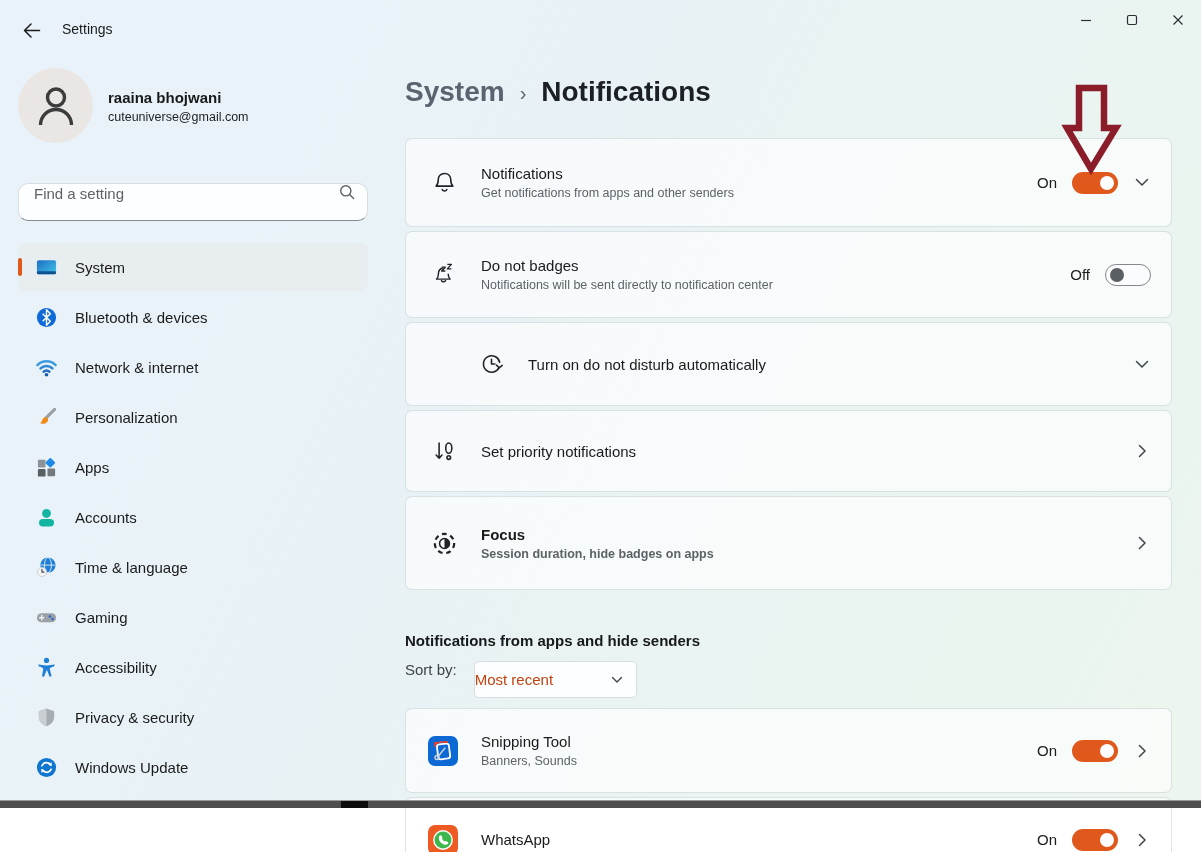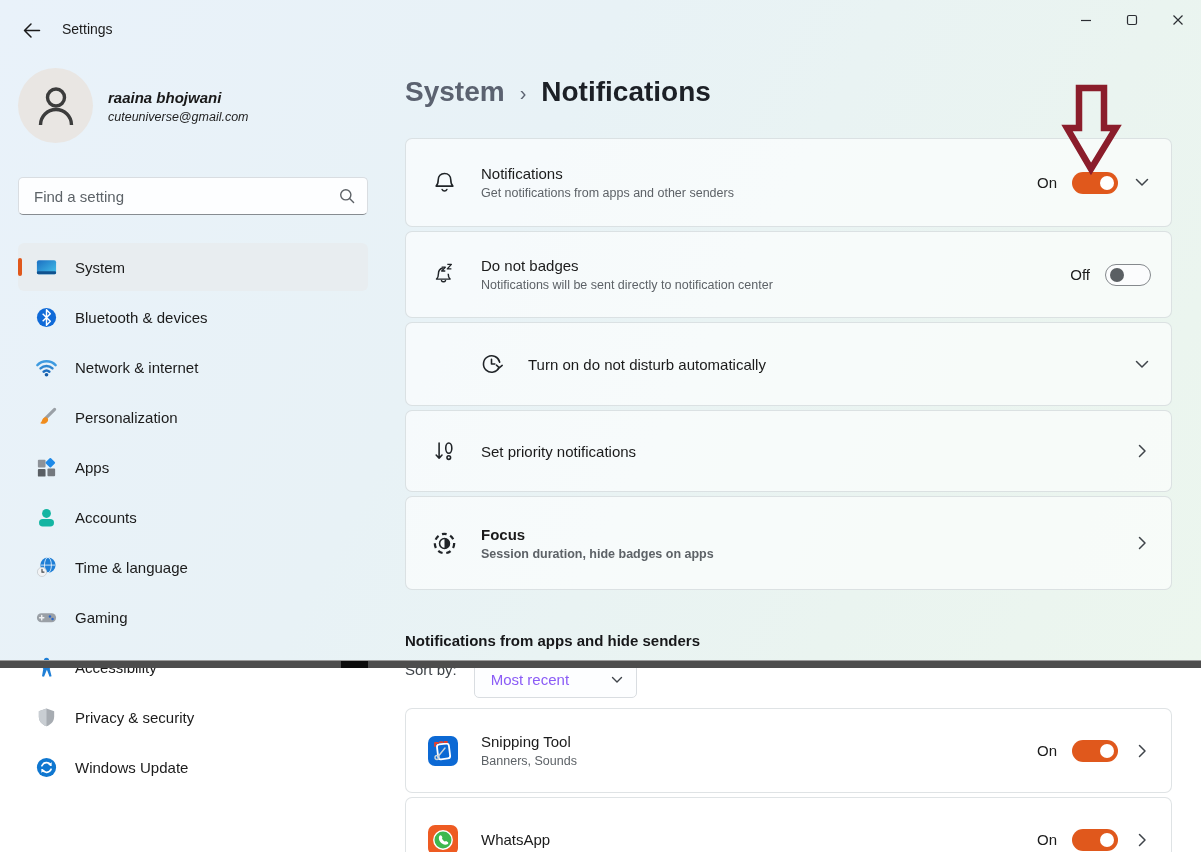--- a/index.html
+++ b/index.html
@@ -1,39 +1,39 @@
 <!DOCTYPE html>
 <html><head>
 <meta charset="utf-8">
 <style>
   html,body{margin:0;padding:0;}
   body{width:1201px;height:852px;overflow:hidden;font-family:"Liberation Sans",sans-serif;
        -webkit-font-smoothing:antialiased;}
-  .window{position:relative;width:1201px;height:668px;
+  .window{position:relative;width:1201px;height:808px;
     background:linear-gradient(118deg,#e9f2fa 0%,#e8f2f6 40%,#eaf4f0 75%,#ecf6ee 100%);}
 
   
   .titlebar{position:absolute;top:0;left:0;right:0;height:46px;}
   .back-btn{position:absolute;left:18px;top:17px;width:26px;height:26px;display:flex;
     align-items:center;justify-content:center;cursor:pointer;}
   .app-title{position:absolute;left:62px;top:21px;font-size:14px;color:#1b1b1b;}
   .win-controls{position:absolute;right:0;top:0;display:flex;}
   .win-btn{width:46px;height:40px;display:flex;align-items:center;justify-content:center;cursor:pointer;}
 
   
-  .profile{position:absolute;left:18px;top:68px;width:360px;height:80px;font-style:italic;}
+  .profile{position:absolute;left:18px;top:68px;width:360px;height:80px;}
   .avatar{position:absolute;left:0;top:0;width:75px;height:75px;border-radius:50%;
     background:#e9e6e3;display:flex;align-items:center;justify-content:center;}
   .profile-name{position:absolute;left:90px;top:21px;font-size:15px;font-weight:700;color:#191919;}
   .profile-email{position:absolute;left:90px;top:42px;font-size:12.5px;color:#1f1f1f;}
 
   
-  .searchbox{position:absolute;left:18px;top:177px;width:350px;height:38px;box-sizing:border-box;
-    background:#fdfeff;border:1px solid #d9dde1;border-bottom:1px solid #878c91;border-radius:5px;
-    display:flex;align-items:center;}
+  .searchbox{position:absolute;left:18px;top:183px;width:350px;height:38px;box-sizing:border-box;
+    background:#fdfeff;border:1px solid #d9dde1;border-bottom:1px solid #878c91;border-radius:10px;
+    display:flex;align-items:flex-start;}
   .searchbox input{flex:1;border:none;outline:none;background:transparent;margin-left:13px;
     font-size:15px;color:#3c4247;font-family:"Liberation Sans",sans-serif;}
   .searchbox input::placeholder{color:#5d6368;}
   .search-ico{margin-right:12px;display:flex;}
 
   
   .nav{position:absolute;left:18px;top:243px;width:350px;}
   .nav-item{position:relative;width:350px;height:48px;margin-bottom:2px;border-radius:6px;
     display:flex;align-items:center;padding-left:16px;box-sizing:border-box;cursor:pointer;}
   .nav-item.selected{background:#e8edf0;}
@@ -64,21 +64,21 @@
   .toggle.off{background:#fbfcfd;border:1px solid #85898d;}
   .toggle.off .knob{position:absolute;left:4px;top:3px;width:14px;height:14px;border-radius:50%;background:#5a5f63;}
 
   .chev{display:flex;align-items:center;justify-content:center;width:18px;cursor:pointer;}
 
   .section-header{margin-top:42px;font-size:15px;font-weight:700;color:#17181a;}
   .sort-row{margin-top:12px;display:flex;align-items:flex-start;}
   .sort-label{font-size:15px;color:#3e4348;}
   .dropdown{margin-left:17px;width:163px;height:37px;box-sizing:border-box;background:#fdfeff;
     border:1px solid #d9dde1;border-radius:5px;display:flex;align-items:center;cursor:pointer;}
-  .dropdown-value{margin-left:16px;font-size:15px;color:#8b5cf6;flex:1;}
+  .dropdown-value{font-size:15px;color:#c2410c;flex:1;}
   .dropdown .chev{margin-right:10px;}
   .apps-list{margin-top:10px;}
   .app-ico{margin-left:22px;width:30px;height:30px;flex:0 0 30px;}
 
   
   .annotation{position:absolute;left:1055px;top:80px;z-index:6;pointer-events:none;}
 
   
   .bottom-strip{position:absolute;left:0;right:0;bottom:0;height:7px;background:#4d4d4d;
     border-top:1px solid #9a9a9a;z-index:8;}

